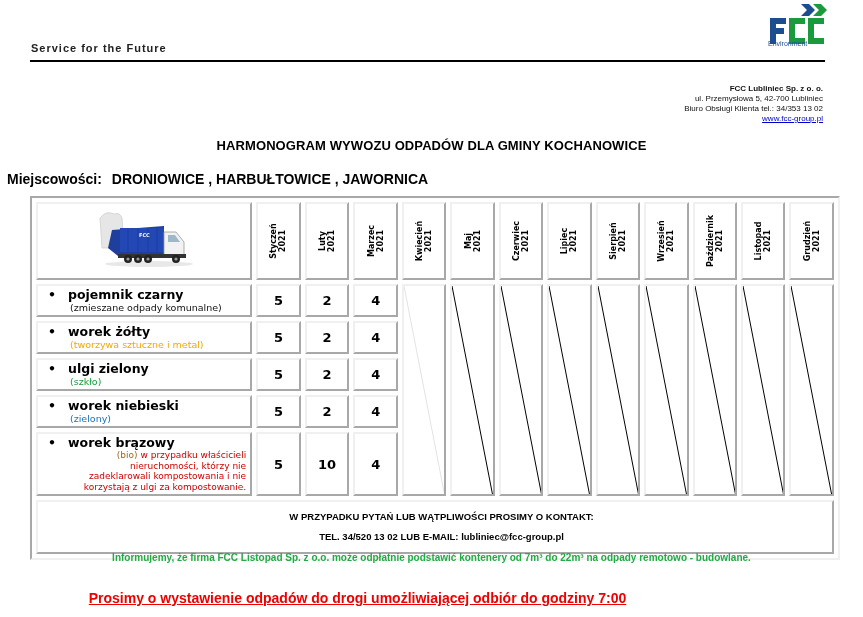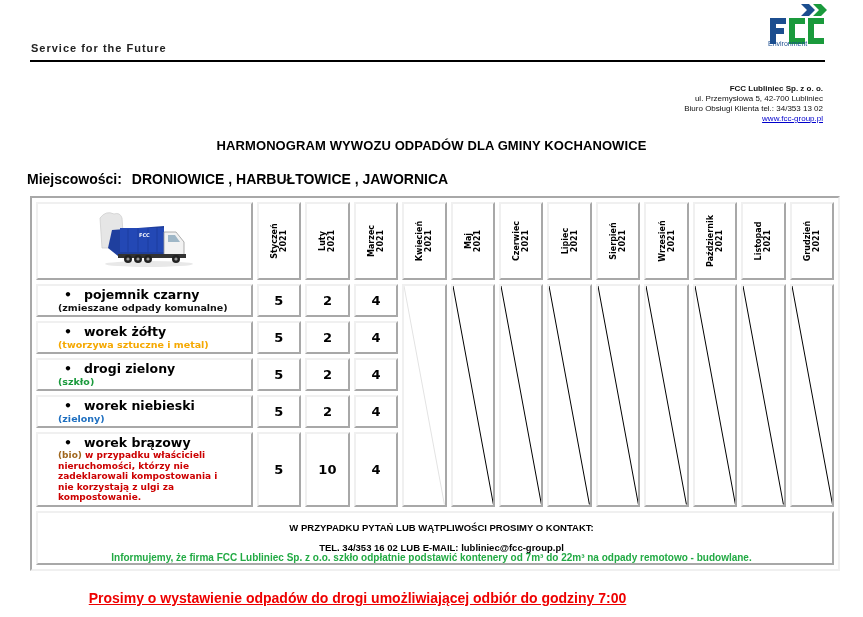--- a/index.html
+++ b/index.html
@@ -9,35 +9,35 @@
   .top-rule { position: absolute; left: 30px; top: 60px; width: 795px; height: 2px; background: #000; }
 
   .logo { position: absolute; left: 765px; top: 2px; width: 70px; height: 52px; }
   .logo-text { position: absolute; left: 768px; top: 40px; font-size: 7px; color: #1c4e8f; font-family: "Liberation Sans", sans-serif; }
 
   .company { position: absolute; right: 40px; top: 72px; text-align: right; font-family: "Liberation Sans", sans-serif; font-size: 8px; line-height: 10px; color: #111; margin-top: 12px; }
   .company .name { font-weight: bold; }
   .company .web { color: #0000cc; text-decoration: underline; }
 
   .title { position: absolute; left: 0; width: 863px; top: 138px; text-align: center; font-family: "Liberation Sans", sans-serif; font-size: 13px; font-weight: bold; letter-spacing: 0.1px; }
-  .locations { position: absolute; left: 27px; top: 171px; font-family: "Liberation Sans", sans-serif; font-size: 14px; font-weight: bold; }
+  .locations { position: absolute; left: 7px; top: 171px; font-family: "Liberation Sans", sans-serif; font-size: 14px; font-weight: bold; }
   .locations .label { margin-right: 6px; }
 
   .sched { position: absolute; left: 30px; top: 196px; width: 810px; border: 2px solid #a8a8a8; border-right-color: #f0f0f0; border-bottom-color: #f0f0f0; box-sizing: border-box; background: #fff; }
   .sched table { border-collapse: separate; border-spacing: 4px; width: 100%; }
   .sched td { border: 2px solid #f0f0f0; border-right-color: #a8a8a8; border-bottom-color: #a8a8a8; padding: 0; background: #fff; }
 
   .truck-cell { width: 213px; height: 74px; text-align: center; vertical-align: middle; }
   .month-cell { width: 41px; height: 74px; position: relative; }
   .month-label { position: absolute; left: 50%; top: 50%; transform: translate(-50%, -50%) rotate(-90deg); white-space: nowrap; text-align: center; font-size: 8px; font-weight: bold; line-height: 9px; font-family: "DejaVu Sans", sans-serif; }
 
-  .waste-cell { padding: 2px 20px !important; vertical-align: top; }
+  .waste-cell { padding: 2px 4px !important; vertical-align: top; }
   .waste-name { font-size: 12.5px; font-weight: bold; line-height: 14px; white-space: nowrap; }
   .waste-name .bullet { display: inline-block; width: 26px; padding-left: 6px; box-sizing: border-box; }
-  .waste-desc { font-size: 9.5px; font-weight: bold; line-height: 11px; }
+  .waste-desc { font-size: 9.5px; font-weight: normal; line-height: 11px; margin-left: 28px; }
   .row-h { height: 27px; }
   .row-tall { height: 58px; }
 
   .val-cell { text-align: center; vertical-align: middle; font-size: 13px; font-weight: bold; }
 
   .empty-cell { position: relative; }
   .slash { position: absolute; inset: 0; }
 
   .contact-cell { text-align: center; font-family: "Liberation Sans", sans-serif; font-size: 9.5px; font-weight: bold; height: 50px; }
   .contact-cell div { line-height: 20px; margin-left: 13px; }
@@ -240,54 +240,54 @@
         <div class="waste-name"><span class="bullet">•</span><span>worek żółty</span></div>
         <div class="waste-desc" style="color:#f5a800">(tworzywa sztuczne i metal)</div>
       </td>
       <td class="val-cell">5</td>
       <td class="val-cell">2</td>
       <td class="val-cell">4</td>
     </tr>
 
     <tr class="row-h">
       <td class="waste-cell">
-        <div class="waste-name"><span class="bullet">•</span><span>drogi zielony</span></div>
+        <div class="waste-name"><span class="bullet">•</span><span>ulgi zielony</span></div>
         <div class="waste-desc" style="color:#1a9a3c">(szkło)</div>
       </td>
       <td class="val-cell">5</td>
       <td class="val-cell">2</td>
       <td class="val-cell">4</td>
     </tr>
 
     <tr class="row-h">
       <td class="waste-cell">
         <div class="waste-name"><span class="bullet">•</span><span>worek niebieski</span></div>
         <div class="waste-desc" style="color:#1e6fc0">(zielony)</div>
       </td>
       <td class="val-cell">5</td>
       <td class="val-cell">2</td>
       <td class="val-cell">4</td>
     </tr>
 
     <tr class="row-tall">
       <td class="waste-cell">
         <div class="waste-name"><span class="bullet">•</span><span>worek brązowy</span></div>
-        <div class="waste-desc" style="font-size:9px; line-height:10.5px;"><span style="color:#a0661c">(bio)</span><span style="color:#cc0000"> w przypadku właścicieli nieruchomości, którzy nie zadeklarowali kompostowania i nie korzystają z ulgi za kompostowanie.</span></div>
+        <div class="waste-desc" style="font-size:9px; line-height:10.5px;text-align:right;"><span style="color:#a0661c">(bio)</span><span style="color:#cc0000"> w przypadku właścicieli nieruchomości, którzy nie zadeklarowali kompostowania i nie korzystają z ulgi za kompostowanie.</span></div>
       </td>
       <td class="val-cell">5</td>
       <td class="val-cell">10</td>
       <td class="val-cell">4</td>
     </tr>
 
     <tr>
       <td class="contact-cell" colspan="13">
         <div>W PRZYPADKU PYTAŃ LUB WĄTPLIWOŚCI PROSIMY O KONTAKT:</div>
-        <div>TEL. 34/353 16 02 LUB E-MAIL: lubliniec@fcc-group.pl</div>
+        <div>TEL. 34/520 13 02 LUB E-MAIL: lubliniec@fcc-group.pl</div>
       </td>
     </tr>
   </tbody>
     </table>
 </div>
 
 <div class="info">
-  <div>Informujemy, że firma FCC Lubliniec Sp. z o.o. szkło odpłatnie podstawić kontenery od 7m³ do 22m³ na odpady remotowo - budowlane.</div>
+  <div>Informujemy, że firma FCC Listopad Sp. z o.o. może odpłatnie podstawić kontenery od 7m³ do 22m³ na odpady remotowo - budowlane.</div>
 </div>
 <div class="notice">Prosimy o wystawienie odpadów do drogi umożliwiającej odbiór do godziny 7:00</div>
 
 </body></html>

